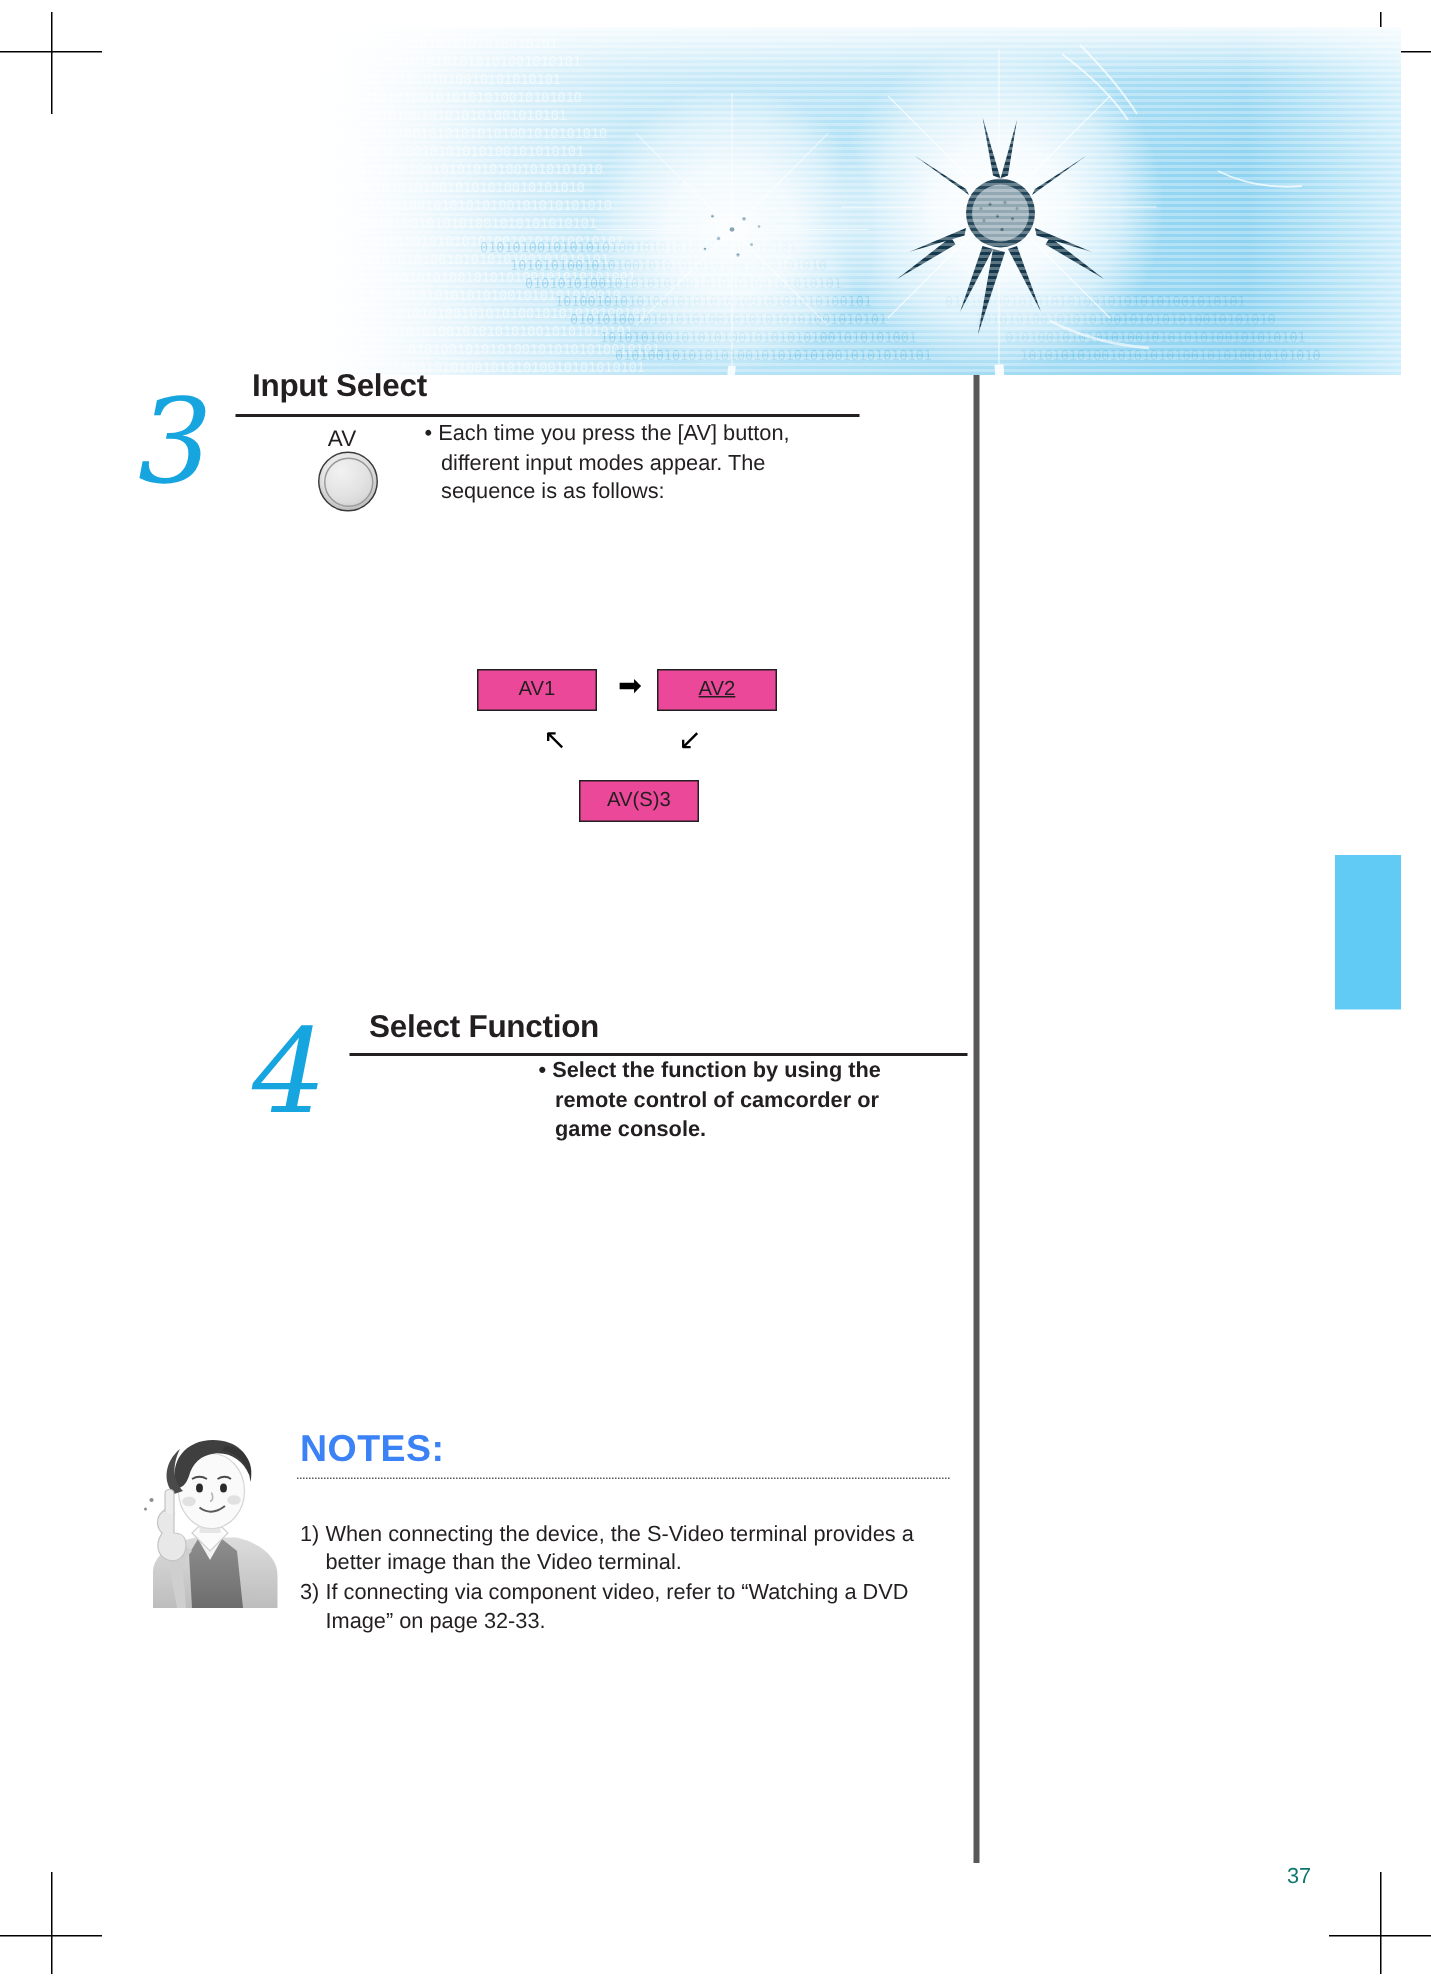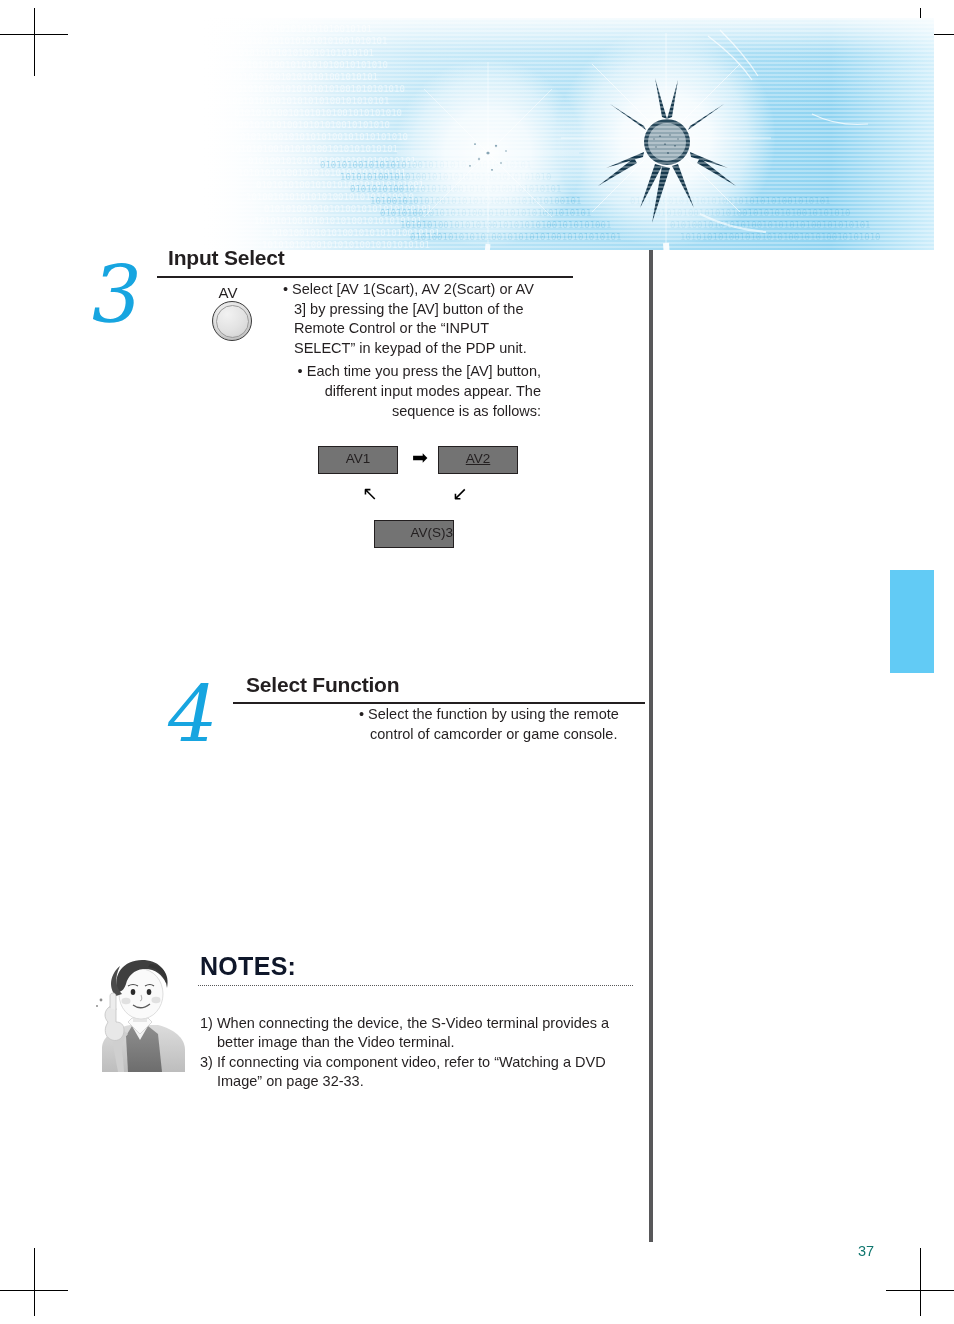--- a/index.html
+++ b/index.html
@@ -132,50 +132,50 @@
   
   #sequence-diagram {
     position: absolute;
     left: 310px;
     top: 440px;
     width: 230px;
     height: 110px;
   }
   .seq-box {
     position: absolute;
-    background: #737373;
+    background: #ec4899;
     border: 1.7px solid #231f20;
     color: #231f20;
     font-size: 13.5px;
     text-align: center;
     line-height: 24px;
     height: 26px;
   }
   #seq-box-av1 { left: 8px;  top: 6px;  width: 78px; }
   #seq-box-av2 { left: 128px;top: 6px;  width: 78px; text-decoration: underline; }
-  #seq-box-av3 { left: 64px; top: 80px; width: 78px; text-align: right; }
+  #seq-box-av3 { left: 76px; top: 80px; width: 78px; }
   .seq-arrow {
     position: absolute;
     color: #000000;
     font-size: 20px;
     line-height: 1;
   }
   #seq-arrow-right { left: 102px; top: 8px; font-size: 19px; }
   #seq-arrow-upleft { left: 52px;  top: 44px; font-size: 19px; }
   #seq-arrow-downleft { left: 142px; top: 44px; font-size: 19px; }
 
   
   #notes-title {
     position: absolute;
     left: 200px;
     top: 952px;
     font-family: "Liberation Sans", sans-serif;
     font-weight: bold;
     font-size: 25px;
-    color: #0f172a;
+    color: #3b82f6;
     letter-spacing: 0.3px;
   }
   #notes-dotted-rule {
     position: absolute;
     left: 198px;
     top: 985px;
     width: 435px;
     height: 0;
     border-top: 1.6px dotted #58585a;
   }
@@ -395,41 +395,40 @@
   <div class="step-title" style="left:168px; top:246px; font-size:21px;">Input Select</div>
 
   <div class="rule" style="left:157px; top:276px; width:416px;"></div>
 
   <div id="av-button-group">
     <div id="av-button-label">AV</div>
     <div id="av-button-circle"></div>
   </div>
 
   <div class="body-text" style="left:283px; top:280px; width:258px;">
-    <p>• Select [AV 1(Scart), AV 2(Scart) or AV 3] by pressing the [AV] button of the Remote Control or the “INPUT SELECT” in keypad of the PDP unit.</p>
     <p>• Each time you press the [AV] button, different input modes appear. The sequence is as follows:</p>
   </div>
 
   <div id="sequence-diagram">
     <div class="seq-box" id="seq-box-av1">AV1</div>
     <div class="seq-box" id="seq-box-av2">AV2</div>
     <div class="seq-box" id="seq-box-av3">AV(S)3</div>
 
     <div class="seq-arrow" id="seq-arrow-right">➡</div>
     <div class="seq-arrow" id="seq-arrow-upleft">↖</div>
     <div class="seq-arrow" id="seq-arrow-downleft">↙</div>
   </div>
 
   <div class="step-num" style="left:168px; top:676px; font-size:78px;">4</div>
 
   <div class="step-title" style="left:246px; top:673px; font-size:21px;">Select Function</div>
 
   <div class="rule" style="left:233px; top:702px; width:412px;"></div>
 
-  <div class="body-text" style="left:359px; top:705px; width:262px;">
+  <div class="body-text" style="left:359px; top:705px; width:262px;font-weight:bold;">
     <p>• Select the function by using the remote control of camcorder or game console.</p>
   </div>
 
   <div id="notes-mascot">
     <svg width="104" height="116" viewBox="0 0 104 116" xmlns="http://www.w3.org/2000/svg">
       <defs>
         <linearGradient id="vestG" x1="0" y1="0" x2="0" y2="1">
           <stop offset="0" stop-color="#8e8e8e"></stop>
           <stop offset="1" stop-color="#6d6d6d"></stop>
         </linearGradient>

